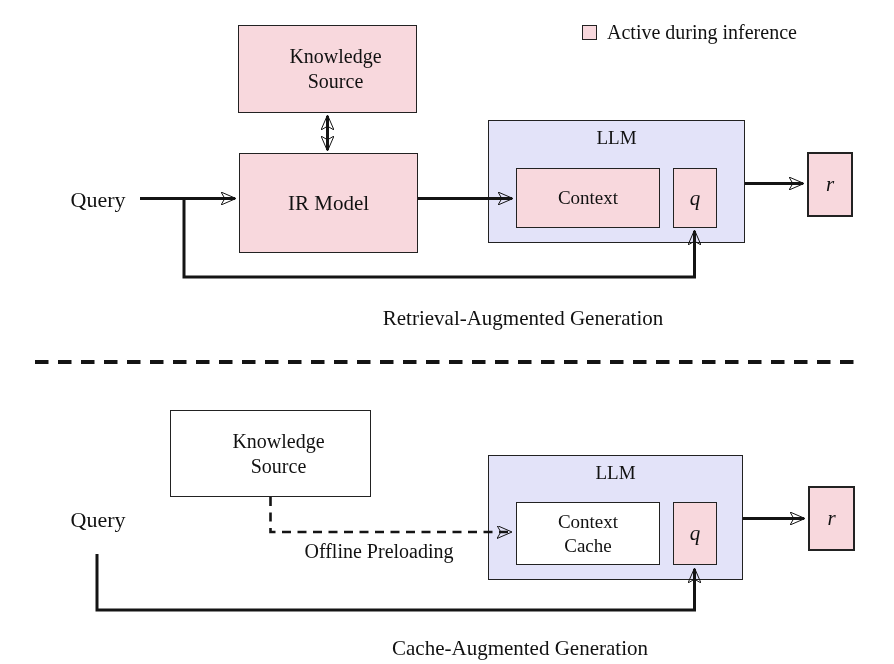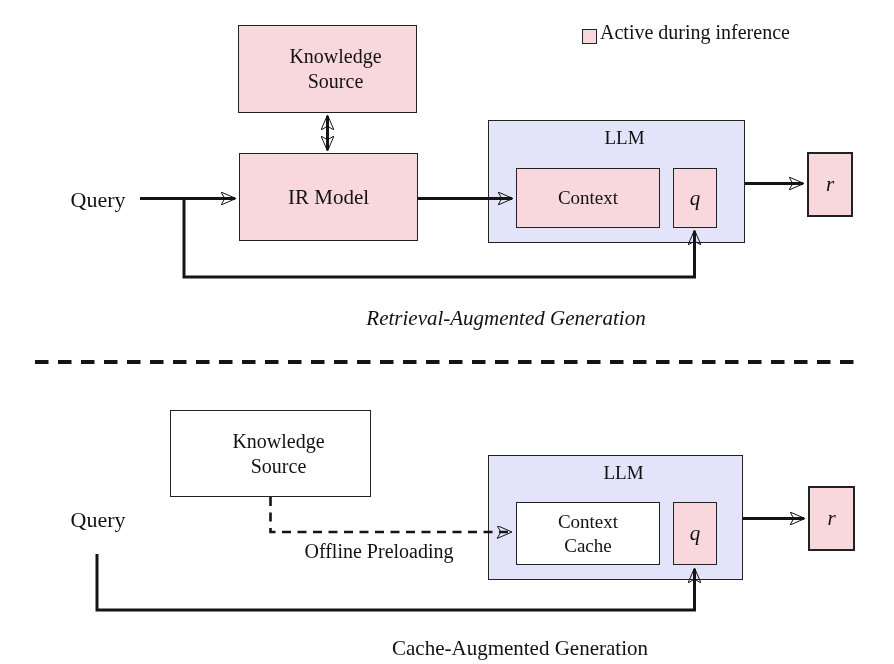--- a/index.html
+++ b/index.html
@@ -9,32 +9,32 @@
   }
   .box{
     position:absolute;display:flex;align-items:center;justify-content:center;
     text-align:center;border:1.6px solid #222;box-sizing:border-box;
     white-space:pre-line;line-height:1.25;
   }
   .pink{background:#f8d8dd;}
   .lavender{background:#e3e3f9;}
   .white-fill{background:#ffffff;}
   .llm-label{
-    position:absolute;left:0;right:0;text-align:center;font-size:19px;padding-left:8px;
+    position:absolute;left:0;right:0;text-align:center;font-size:19px;
   }
   .node-label{font-size:20px;padding-left:16px;}
   .math{font-style:italic;font-size:21px;}
   .caption{
     position:absolute;text-align:center;font-size:21px;
   }
   .query-label{
     position:absolute;font-size:22px;text-align:center;
   }
   .legend{
-    position:absolute;display:flex;align-items:flex-end;gap:3px;
+    position:absolute;display:flex;align-items:center;gap:10px;
   }
   .legend-swatch{
     width:15px;height:15px;background:#f8d8dd;border:1.6px solid #222;box-sizing:border-box;
   }
   .legend-text{font-size:20px;}
   .offline-label{
     position:absolute;text-align:center;font-size:20px;font-family:Liberation Serif, serif;
   }
   svg.overlay{position:absolute;left:0;top:0;width:894px;height:664px;pointer-events:none;}
   svg.overlay path{fill:none;stroke:#141414;stroke-linejoin:miter;}
@@ -45,34 +45,34 @@
 <div class="canvas">
 
   <div class="legend" style="left:582px;top:21px;">
     <span class="legend-swatch"></span>
     <span class="legend-text">Active during inference</span>
   </div>
 
   <div class="box pink node-label" style="left:238px;top:25px;width:179px;height:88px;">Knowledge
 Source</div>
 
-  <div class="box pink" style="left:239px;top:153px;width:179px;height:88px;font-size:21px;">IR Model</div>
+  <div class="box pink" style="left:239px;top:153px;width:179px;height:100px;font-size:21px;">IR Model</div>
 
   <div class="box lavender" style="left:488px;top:120px;width:257px;height:123px;"></div>
   <div class="llm-label" style="left:488px;top:127px;width:257px;">LLM</div>
 
   <div class="box pink" style="left:516px;top:168px;width:144px;height:60px;font-size:19px;">Context</div>
 
   <div class="box pink math" style="left:673px;top:168px;width:44px;height:60px;">q</div>
 
   <div class="box pink math" style="left:807px;top:152px;width:46px;height:65px;border-width:2px;">r</div>
 
   <div class="query-label" style="left:56px;top:187px;width:84px;">Query</div>
 
-  <div class="caption" style="left:261px;top:306px;width:490px;font-style:italic;">Retrieval-Augmented Generation</div>
+  <div class="caption" style="left:278px;top:306px;width:490px;">Retrieval-Augmented Generation</div>
 
   <div class="box white-fill node-label" style="left:170px;top:410px;width:201px;height:87px;">Knowledge
 Source</div>
 
   <div class="box lavender" style="left:488px;top:455px;width:255px;height:125px;"></div>
   <div class="llm-label" style="left:488px;top:462px;width:255px;">LLM</div>
 
   <div class="box white-fill" style="left:516px;top:502px;width:144px;height:63px;font-size:19px;">Context
 Cache</div>
 

